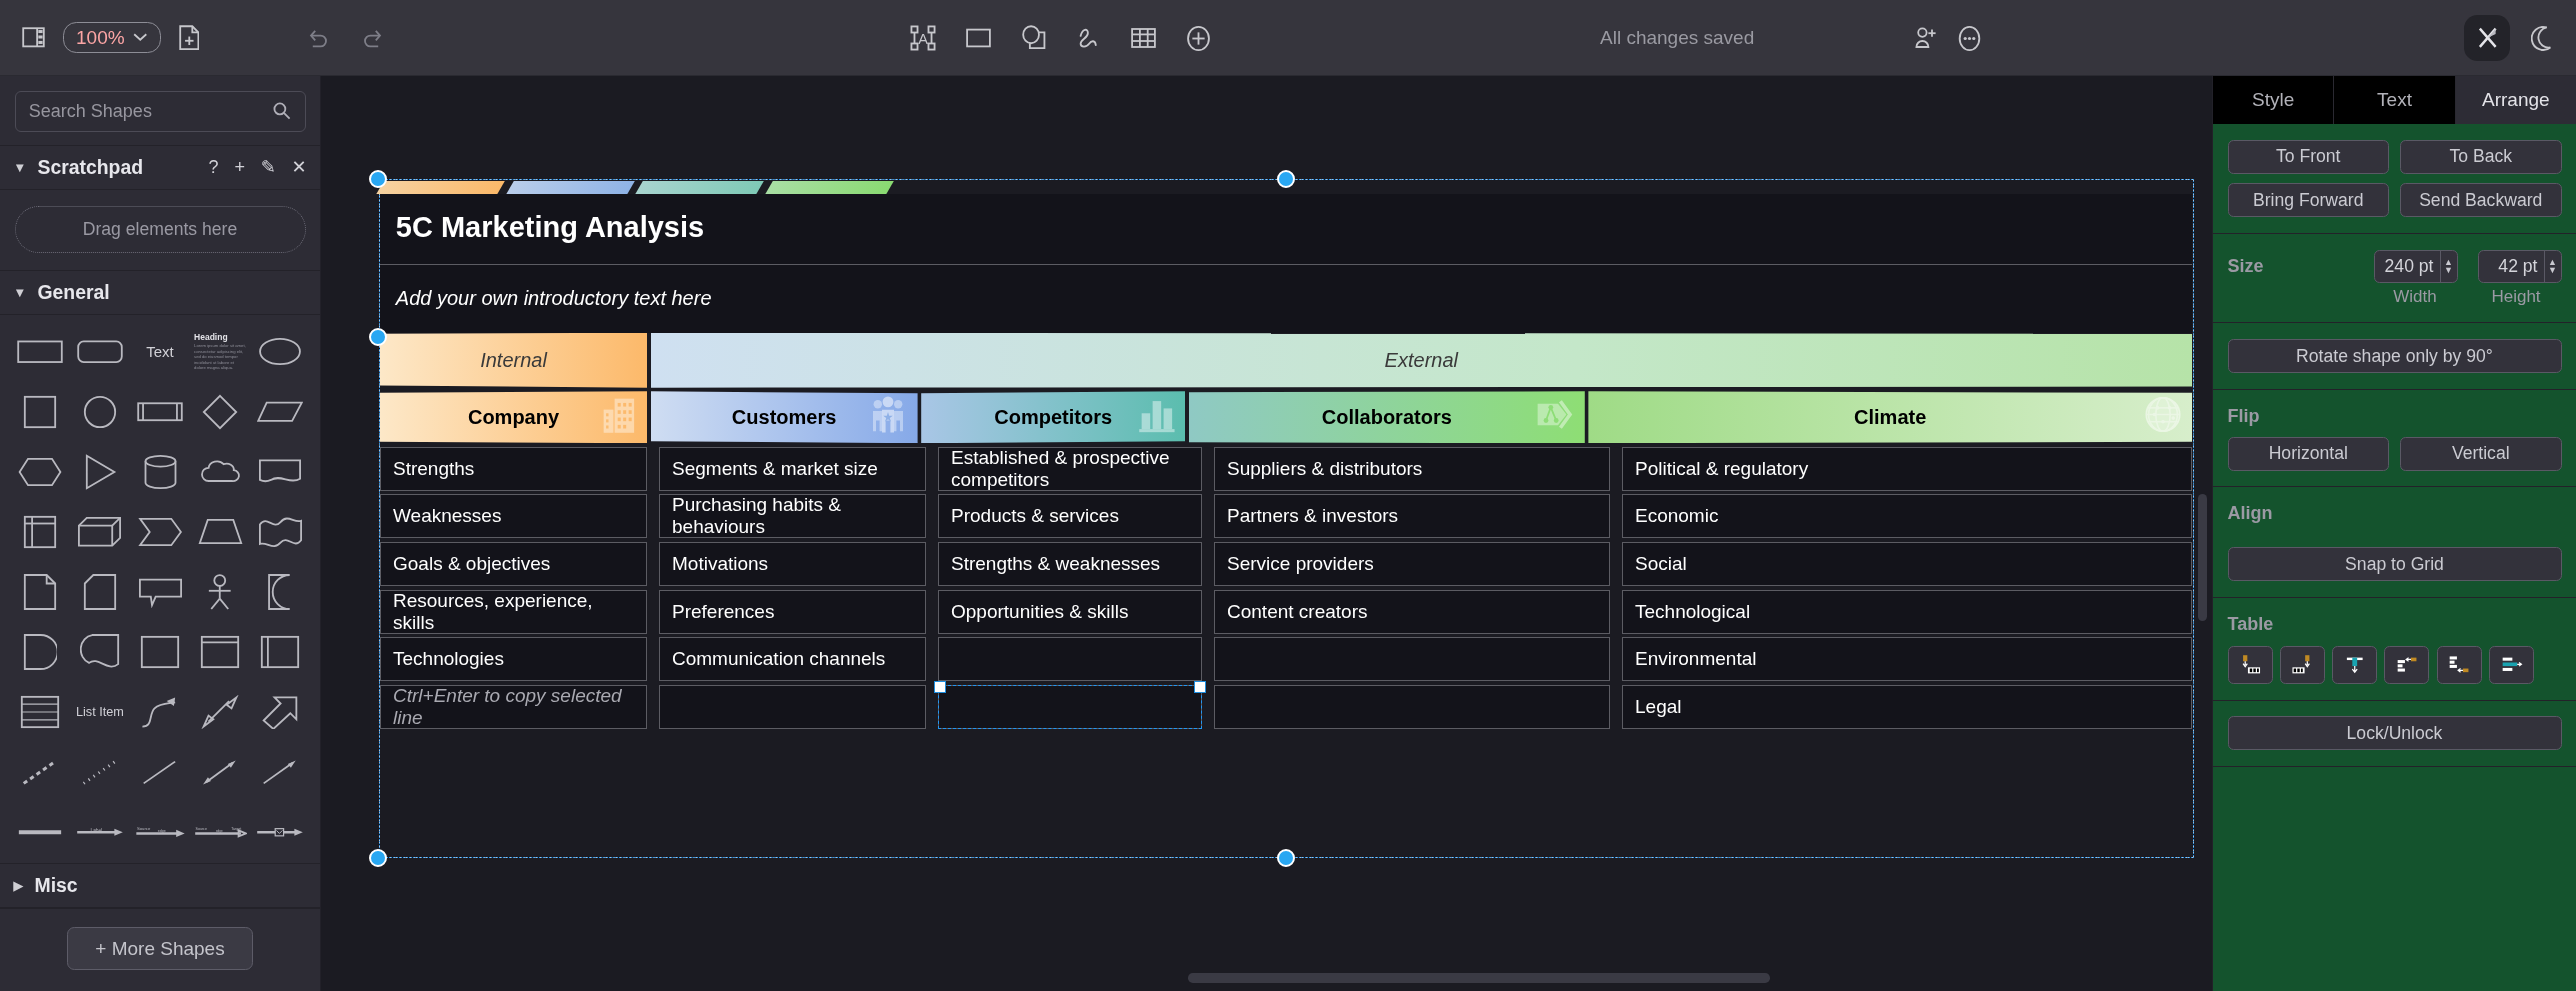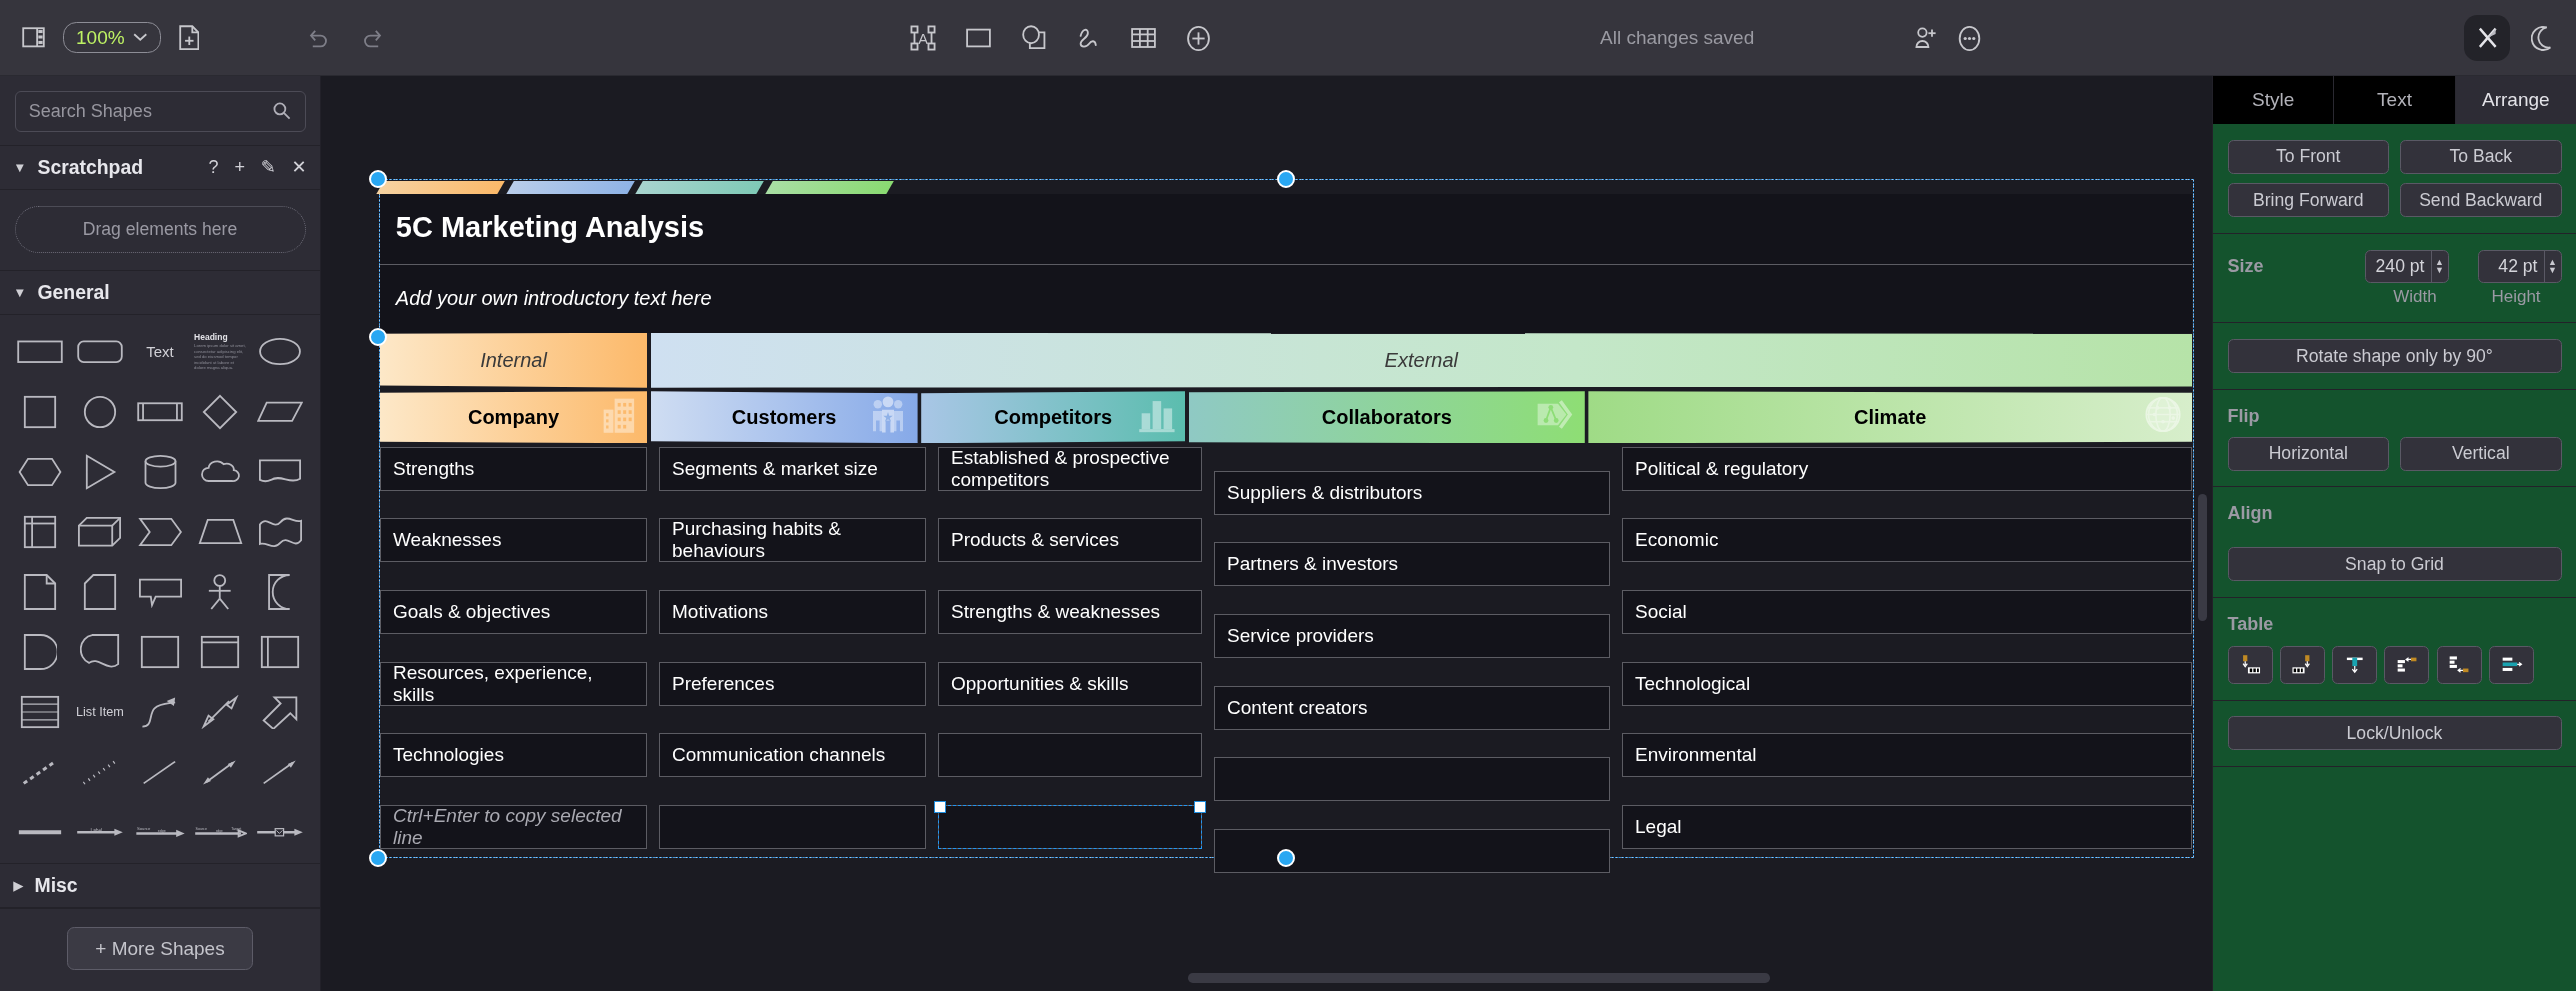--- a/index.html
+++ b/index.html
@@ -19,21 +19,21 @@
   }
   .tb-left { display: flex; align-items: center; gap: 18px; padding-left: 22px; }
   .icon-btn {
     display: flex; align-items: center; justify-content: center;
     color: #c7c7cc; cursor: pointer;
   }
   .zoom-pill {
     border: 0.9px solid #8d8d96; border-radius: 13.3px;
     height: 31.5px; padding: 0 12px;
     display: flex; align-items: center; gap: 8.5px;
-    color: #bef264; font-size: 19px; cursor: pointer;
+    color: #fca5a5; font-size: 19px; cursor: pointer;
   }
   .tb-undo { display: flex; align-items: center; gap: 27px; margin-left: 91px; }
   .tb-center {
     position: absolute; left: 909px; top: 0; height: 76px;
     display: flex; align-items: center; gap: 28px;
   }
   .tb-status {
     position: absolute; left: 1600px; top: 0; height: 76px;
     display: flex; align-items: center;
     color: #9a9aa2; font-size: 19px;
@@ -209,21 +209,21 @@
                  clip-path: polygon(0 0, 100% 3%, 100% 97%, 0 100%); }
 
   .tbody { }
   .trow { display: flex; gap: 12px; margin-top: 3.6px; }
   .tcell {
     background: #13131a; color: #ffffff; font-size: 19px;
     padding: 13.3px 12px; height: 44px; display: flex; align-items: center;
     border: 0.6px solid #5c5c63;
   }
   .c1 { width: 267px; } .c2 { width: 267px; } .c3 { width: 264px; }
-  .c4 { width: 396px; margin-top: 24px; } .c5 { flex: 1; }
+  .c4 { width: 396px; } .c5 { flex: 1; }
   .hint { font-style: italic; color: #a9a9b1; }
   .cell-selected {
     outline: 1.8px dashed #2196f3; outline-offset: -1.2px; position: relative;
   }
   .cell-selected::before, .cell-selected::after {
     content:''; position:absolute; width:9.7px; height:9.7px; background:#ffffff;
     border:1.8px solid #1f8fe0;
   }
   .cell-selected::before { left:-4.8px; top:-4.8px; }
   .cell-selected::after  { right:-4.8px; top:-4.8px; }
@@ -683,21 +683,21 @@
     </div>
     <div class="rrow">
       <div class="rbtn">Bring Forward</div>
       <div class="rbtn">Send Backward</div>
     </div>
   </div>
 
   <div class="rsect">
     <div class="size-row">
       <span class="rlabel">Size</span>
-      <div style="margin-left:auto;display:flex;gap:29px">
+      <div style="margin-left:auto;display:flex;gap:20px">
         <div class="size-field">
           <input type="text" value="240 pt" style="">
           <span class="spin">
               <span>▲</span>
               <span>▼</span>
             </span>
         </div>
         <div class="size-field">
           <input type="text" value="42 pt" style="">
           <span class="spin">

